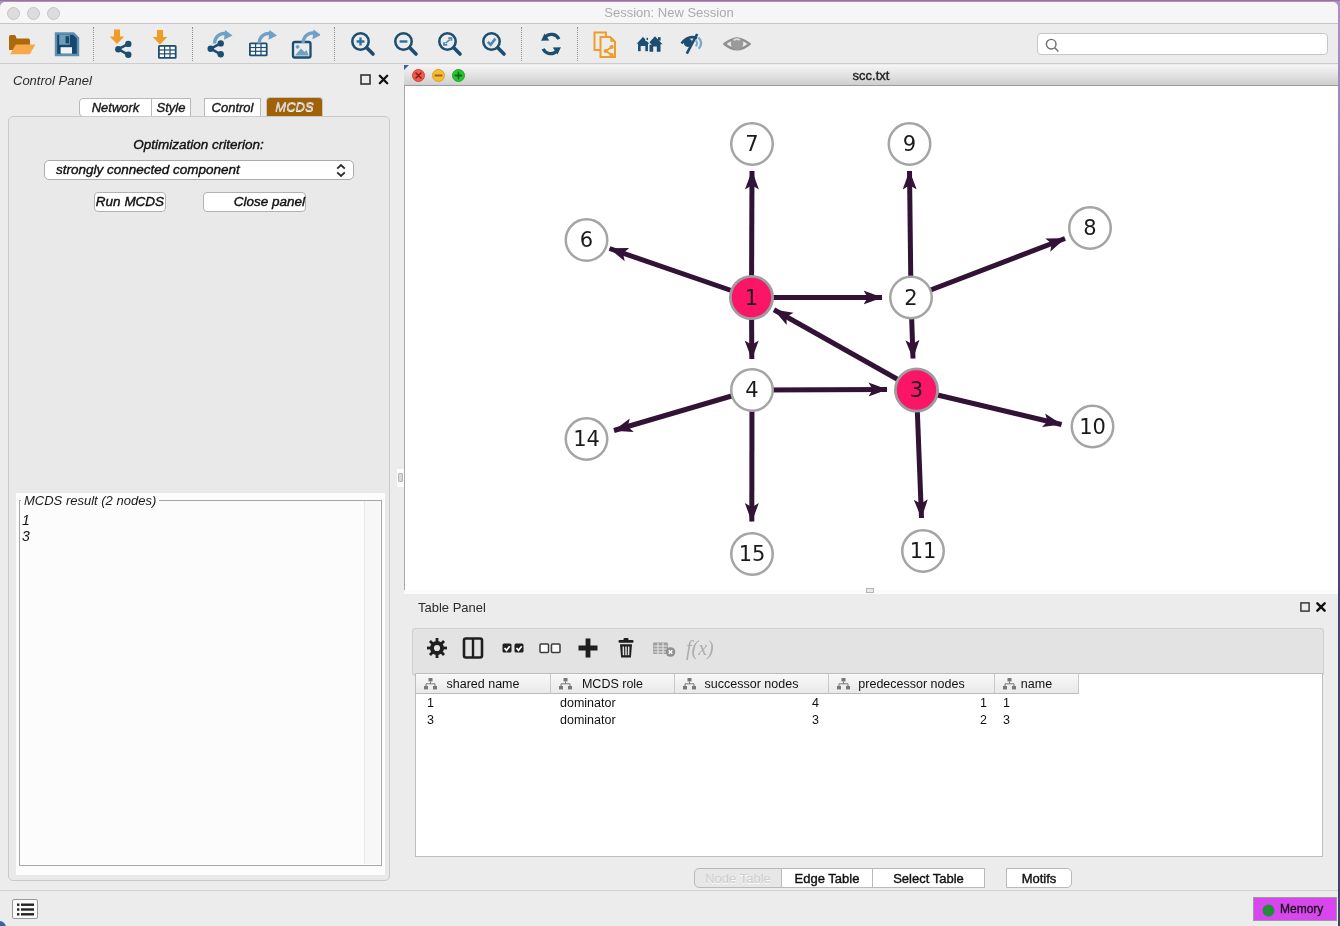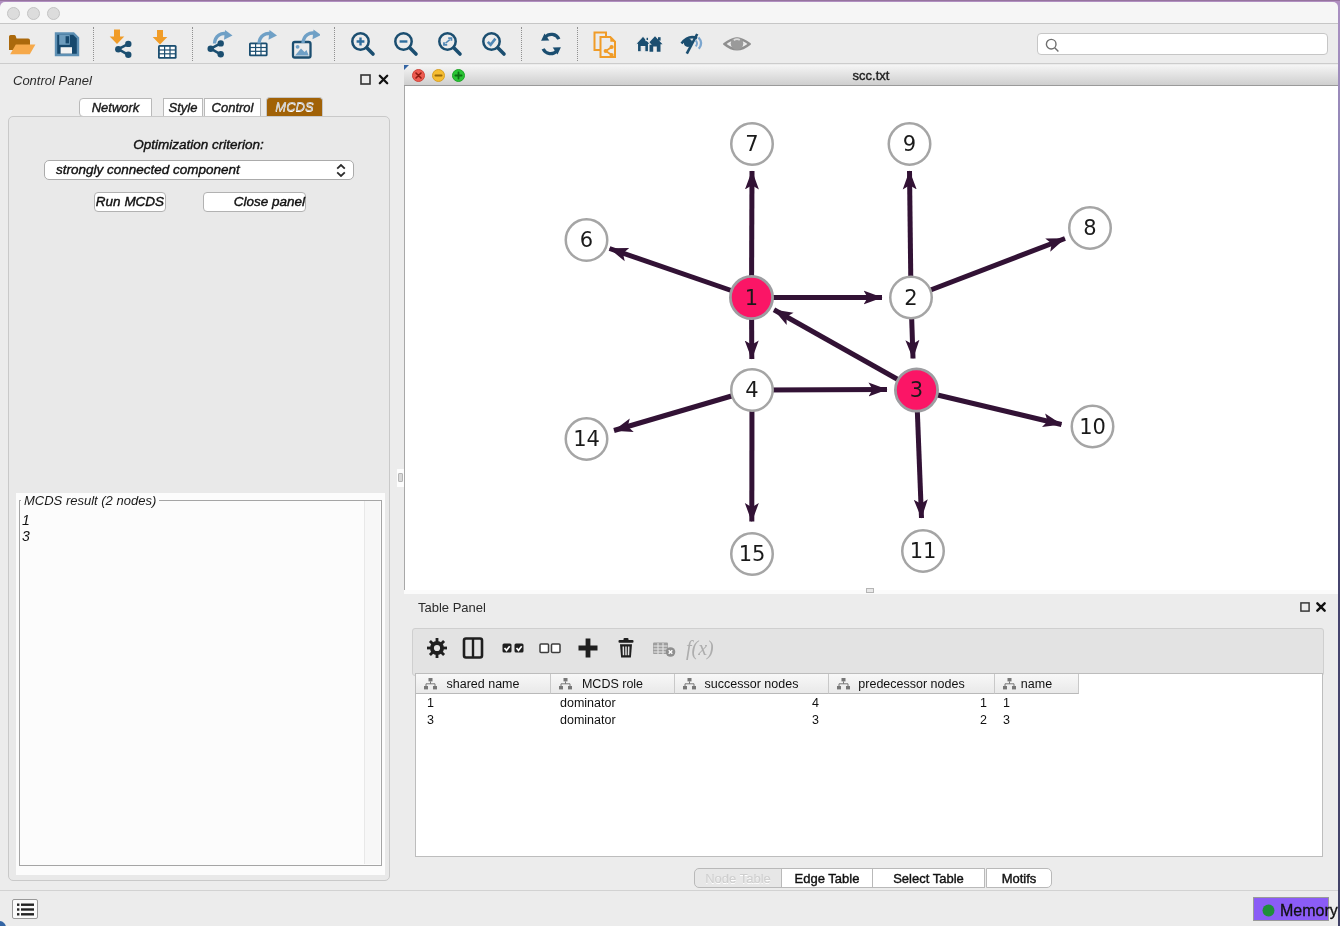--- a/index.html
+++ b/index.html
@@ -52,32 +52,33 @@
 #tp-toolbar { left:14px; top:38px; width:912px; height:48px; background:#e3e3e3; border:1px solid #cfcfcf; border-radius:3px; }
 #tp-table { left:17px; top:83px; width:908px; height:184px; background:#fff; border:1px solid #bdbdbd; }
 .th { top:0; height:20px; background:linear-gradient(#f8f8f8,#e9e9e9); border-right:1px solid #c9c9c9; border-bottom:1px solid #b9b9b9; font-size:12.5px; color:#111; text-align:center; line-height:20px; }
 .td { font-size:12.5px; color:#111; height:17px; line-height:17px; }
 .btab { top:278px; height:20px; background:#fff; border:1px solid #b9b9b9; font-size:13px; -webkit-text-stroke:0.4px; color:#111; text-align:center; line-height:19px; }
 #btab-node { background:#e7e7e7; color:#cfcfcf; -webkit-text-stroke:0.2px; text-shadow:0 1px 0 #fff; }
 
 
 #statusbar { left:0; top:890px; width:1338px; height:36px; background:#ececec; border-top:1px solid #d2d2d2; }
 #listbtn { left:12px; top:8px; width:26px; height:20px; background:#fafafa; border:1px solid #999; border-radius:2px; }
-#membtn { left:1253px; top:6px; width:76px; height:24px; background:#8b5cf6; border:1px solid #9a9a9a; font-size:16px; -webkit-text-stroke:0.3px; color:#111; }
+#membtn { left:1253px; top:6px; width:84px; height:24px; background:#d946ef; border:1px solid #9a9a9a; font-size:12px; -webkit-text-stroke:0.3px; color:#111; }
 </style>
 </head>
 <body>
 <div id="topband" class="abs"></div>
 <div id="rightband" class="abs"></div>
 <div id="cornerblue" class="abs"></div>
 
 <div id="titlebar" class="abs">
   <div class="tl abs" style="left:7px;"></div>
   <div class="tl abs" style="left:27px;"></div>
   <div class="tl abs" style="left:47px;"></div>
+  <div id="wtitle" class="abs">Session: New Session</div>
 </div>
 
 <div id="toolbar" class="abs">
   <svg class="abs" style="left:7px;top:4px;" width="30" height="32" viewBox="0 0 30 32">
       <path d="M2 22 V8.6 q0 -1.6 1.6 -1.6 h3.6 q1.2 0 1.5 1.1 l0.8 2.4 h11.6 q1.9 0 1.9 1.9 V22 Z" fill="#ab690c"></path>
       <path d="M3.2 26.2 L8.8 16.6 H28.4 L22.8 26.2 Z" fill="#f6a94a"></path>
     </svg>
   <svg class="abs" style="left:51px;top:4px;" width="30" height="32" viewBox="0 0 30 32">
       <path d="M5 5.5 H22.5 L27 10 V27 H5 Z" fill="#16486d" stroke="#5e90b4" stroke-width="2.4"></path>
       <rect x="8.2" y="6.8" width="10.6" height="10" fill="#6d9cbd"></rect>
@@ -215,21 +216,21 @@
 <div class="abs" style="left:398px;top:473px;width:5px;height:9px;background:#d8d8d8;border:1px solid #b5b5b5;border-radius:1px;"></div>
 <div id="cpanel" class="abs">
   <div id="cp-title" class="abs">Control Panel</div>
   <svg class="abs" style="left:360px;top:9px;" width="11" height="11" viewBox="0 0 11 11">
       <rect x="1" y="1" width="9" height="9" fill="none" stroke="#333" stroke-width="1.6"></rect>
     </svg>
   <svg class="abs" style="left:378px;top:9px;" width="11" height="11" viewBox="0 0 11 11">
       <path d="M1.8 1.8 L9.2 9.2 M9.2 1.8 L1.8 9.2" stroke="#111" stroke-width="2.3" stroke-linecap="round"></path>
     </svg>
   <div class="tab abs" style="left:79px;width:73px;border-radius:4px 0 0 4px;">Network</div>
-  <div class="tab abs" style="left:151px;width:40px;margin-left:12px;">Style</div>
+  <div class="tab abs" style="left:151px;width:40px;">Style</div>
   <div class="tab abs" style="left:204px;width:57px;">Control</div>
   <div class="tab abs" id="tab-mcds" style="left:266px;width:57px;">MCDS</div>
   <div id="cp-body" class="abs"></div>
   <div id="optlabel" class="abs">Optimization criterion:</div>
   <div id="cp-select" class="abs">strongly connected component
     <svg class="abs" style="right:6px;top:3px;" width="12" height="13" viewBox="0 0 12 13">
         <path d="M2.2 4.6 L6 1 L9.8 4.6" fill="none" stroke="#2b2b2b" stroke-width="1.8"></path>
         <path d="M2.2 8.4 L6 12 L9.8 8.4" fill="none" stroke="#2b2b2b" stroke-width="1.8"></path>
       </svg>
   </div>
@@ -432,21 +433,21 @@
     <div class="td abs" style="left:587px;top:21px;">1</div>
     <div class="td abs" style="left:11px;top:38px;">3</div>
     <div class="td abs" style="left:144px;top:38px;">dominator</div>
     <div class="td abs" style="left:259px;top:38px;width:144px;text-align:right;">3</div>
     <div class="td abs" style="left:413px;top:38px;width:158px;text-align:right;">2</div>
     <div class="td abs" style="left:587px;top:38px;">3</div>
   </div>
   <div class="btab abs" id="btab-node" style="left:296px;width:88px;border-radius:5px 0 0 5px;">Node Table</div>
   <div class="btab abs" style="left:383px;width:92px;">Edge Table</div>
   <div class="btab abs" style="left:474px;width:113px;">Select Table</div>
-  <div class="btab abs" style="left:588px;width:66px;border-radius:0 5px 5px 0;">Motifs</div>
+  <div class="btab abs" style="left:608px;width:66px;border-radius:0 5px 5px 0;">Motifs</div>
 </div>
 
 <div id="statusbar" class="abs">
   <div id="listbtn" class="abs">
     <svg class="abs" style="left:4px;top:3px;" width="17" height="13" viewBox="0 0 17 13">
         <g fill="#222">
           <rect x="0" y="0.5" width="2.4" height="2.4"></rect>
           <rect x="4" y="0.5" width="13" height="2.4"></rect>
           <rect x="0" y="5.3" width="2.4" height="2.4"></rect>
           <rect x="4" y="5.3" width="13" height="2.4"></rect>

